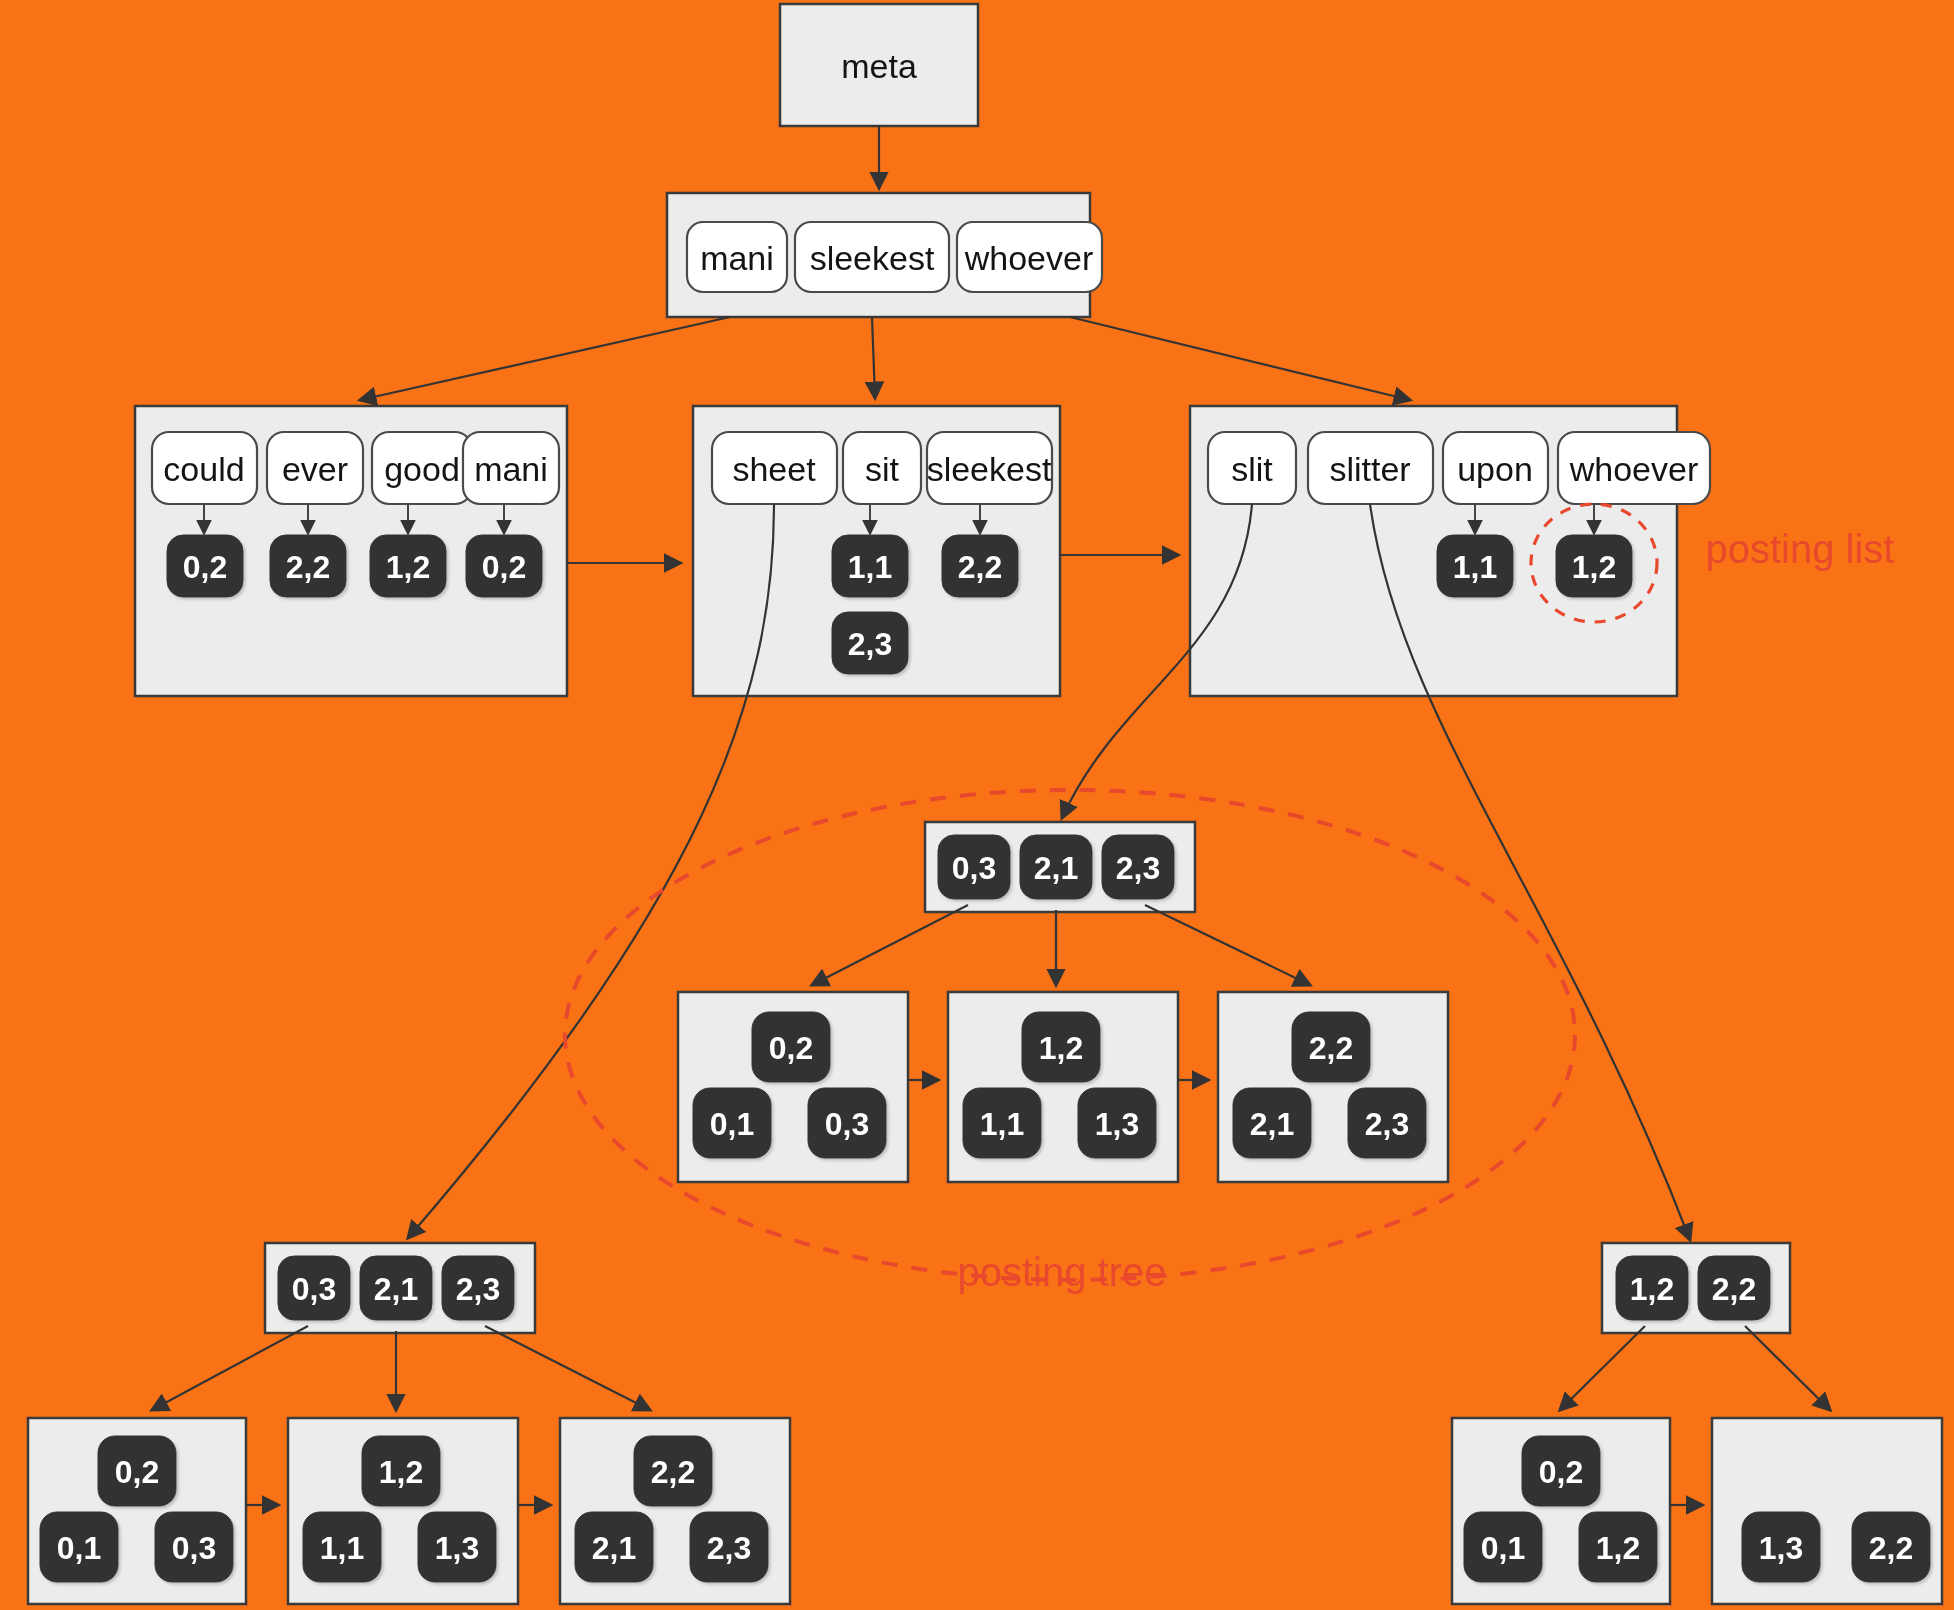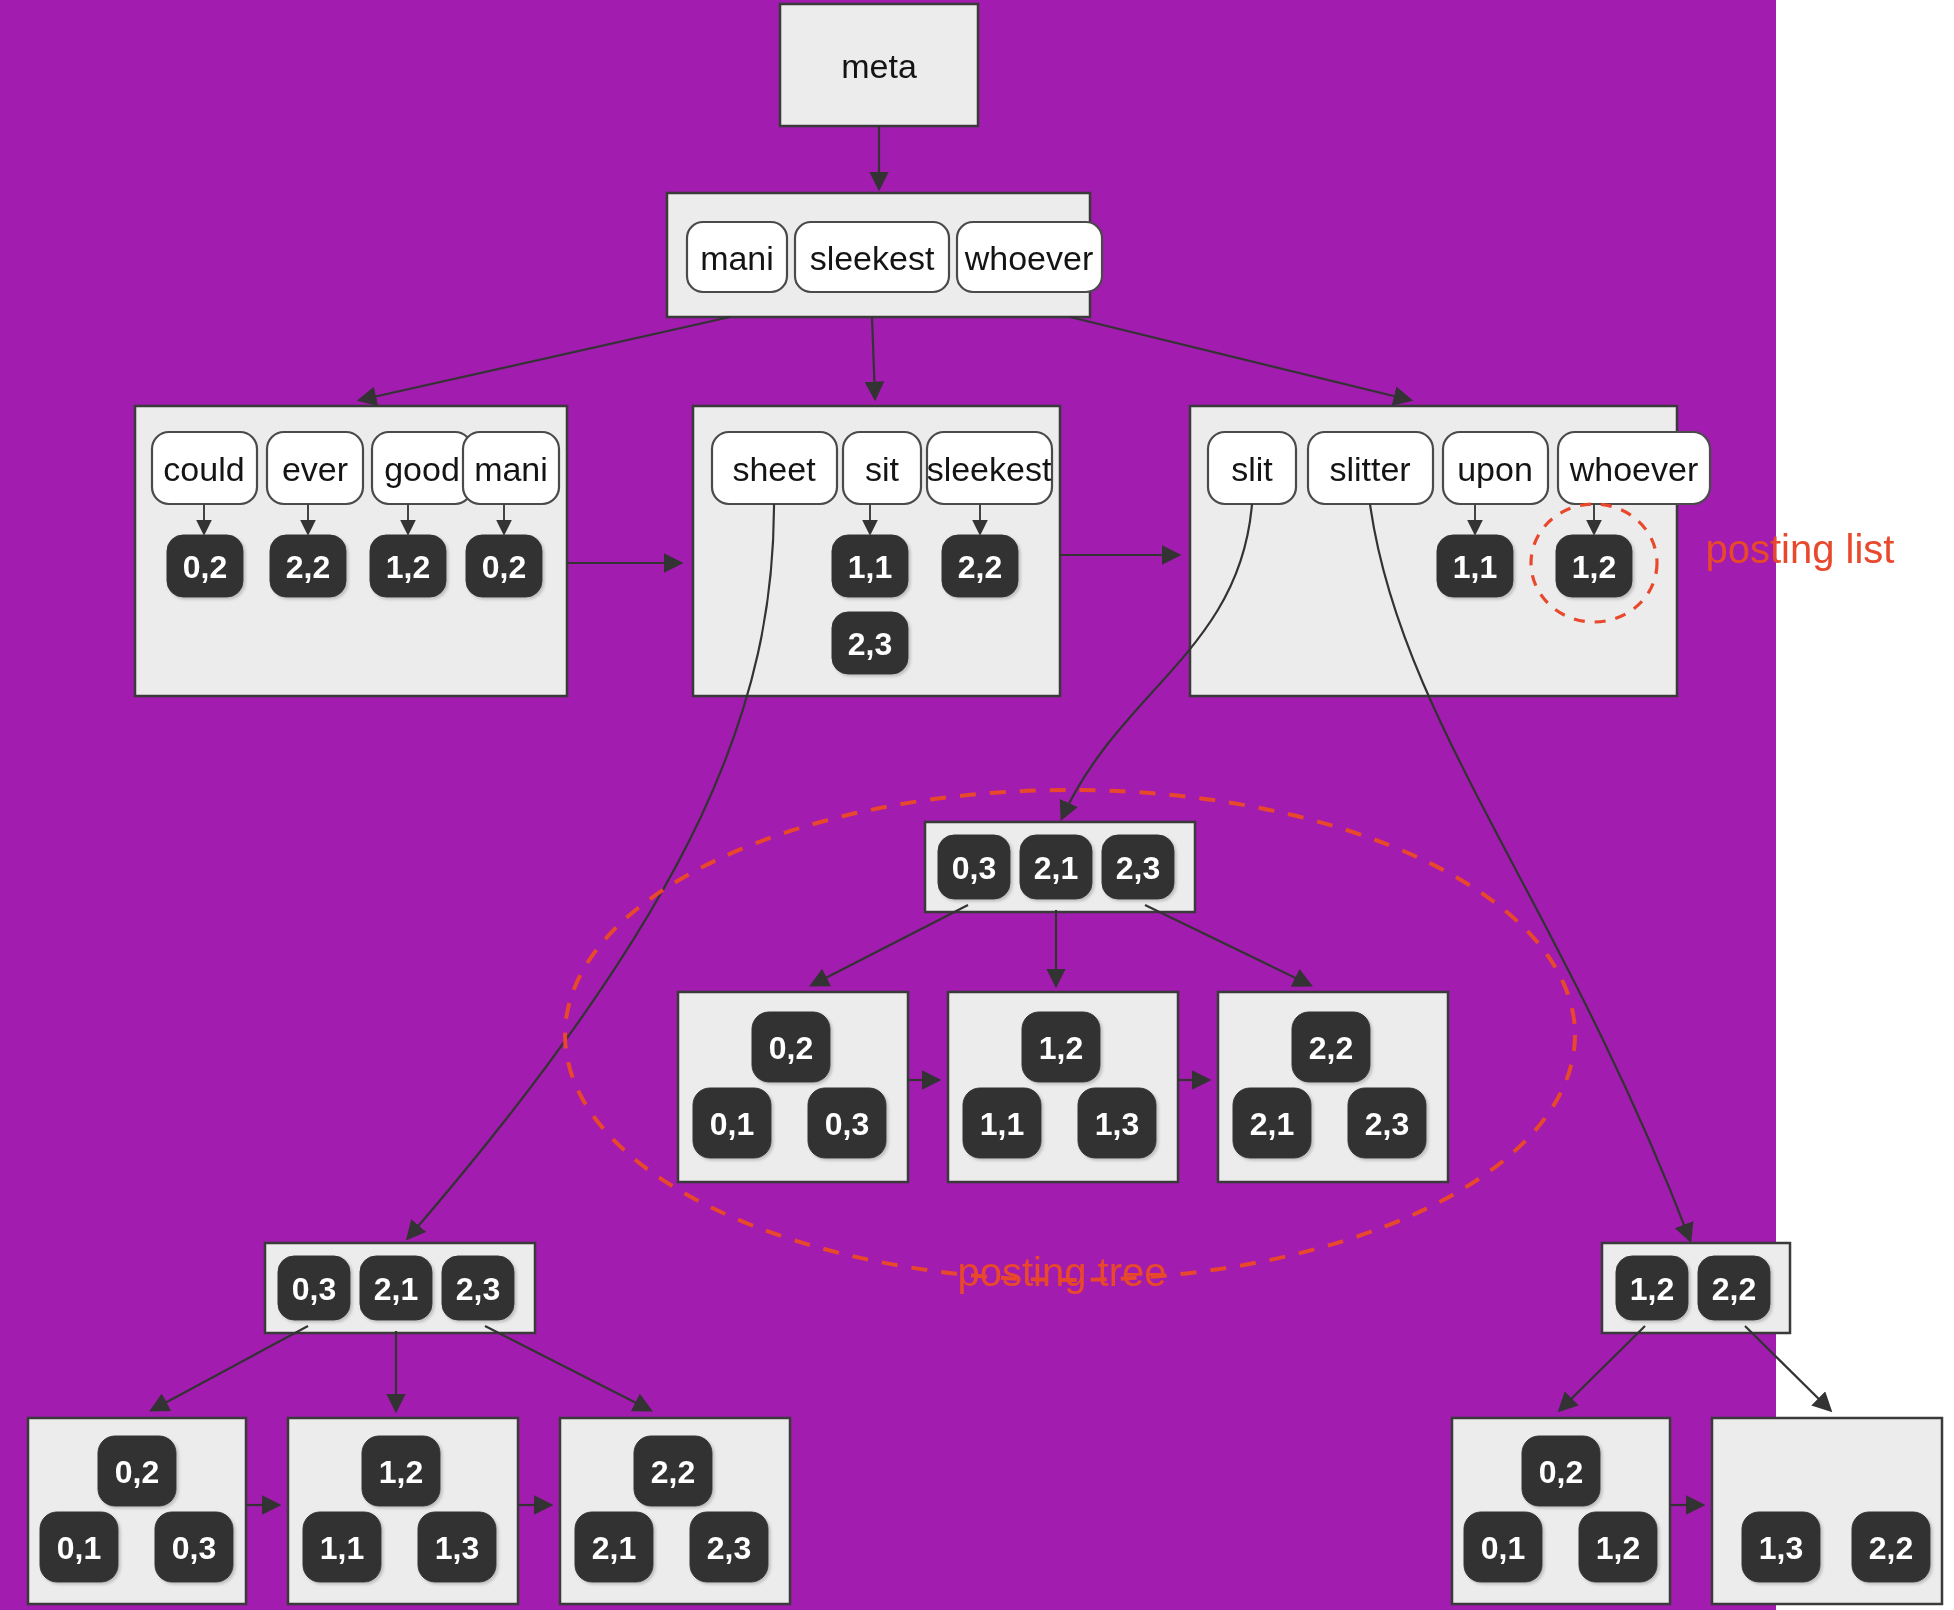--- a/index.html
+++ b/index.html
@@ -2,23 +2,23 @@
 <html><head>
 <meta charset="utf-8">
 <style>
   html, body {
     margin: 0;
     padding: 0;
     background: #ffffff;
   }
   #root {
     position: relative;
-    width: 1776px;
+    width: 1954px;
     height: 1610px;
-    background: #a21caf;
+    background: #f97316;
     font-family: "Liberation Sans", sans-serif;
   }
   svg#canvas {
     position: absolute;
     top: 0; left: 0;
     width: 1954px;
     height: 1610px;
   }
   .node-box {
     fill: #ececec;

